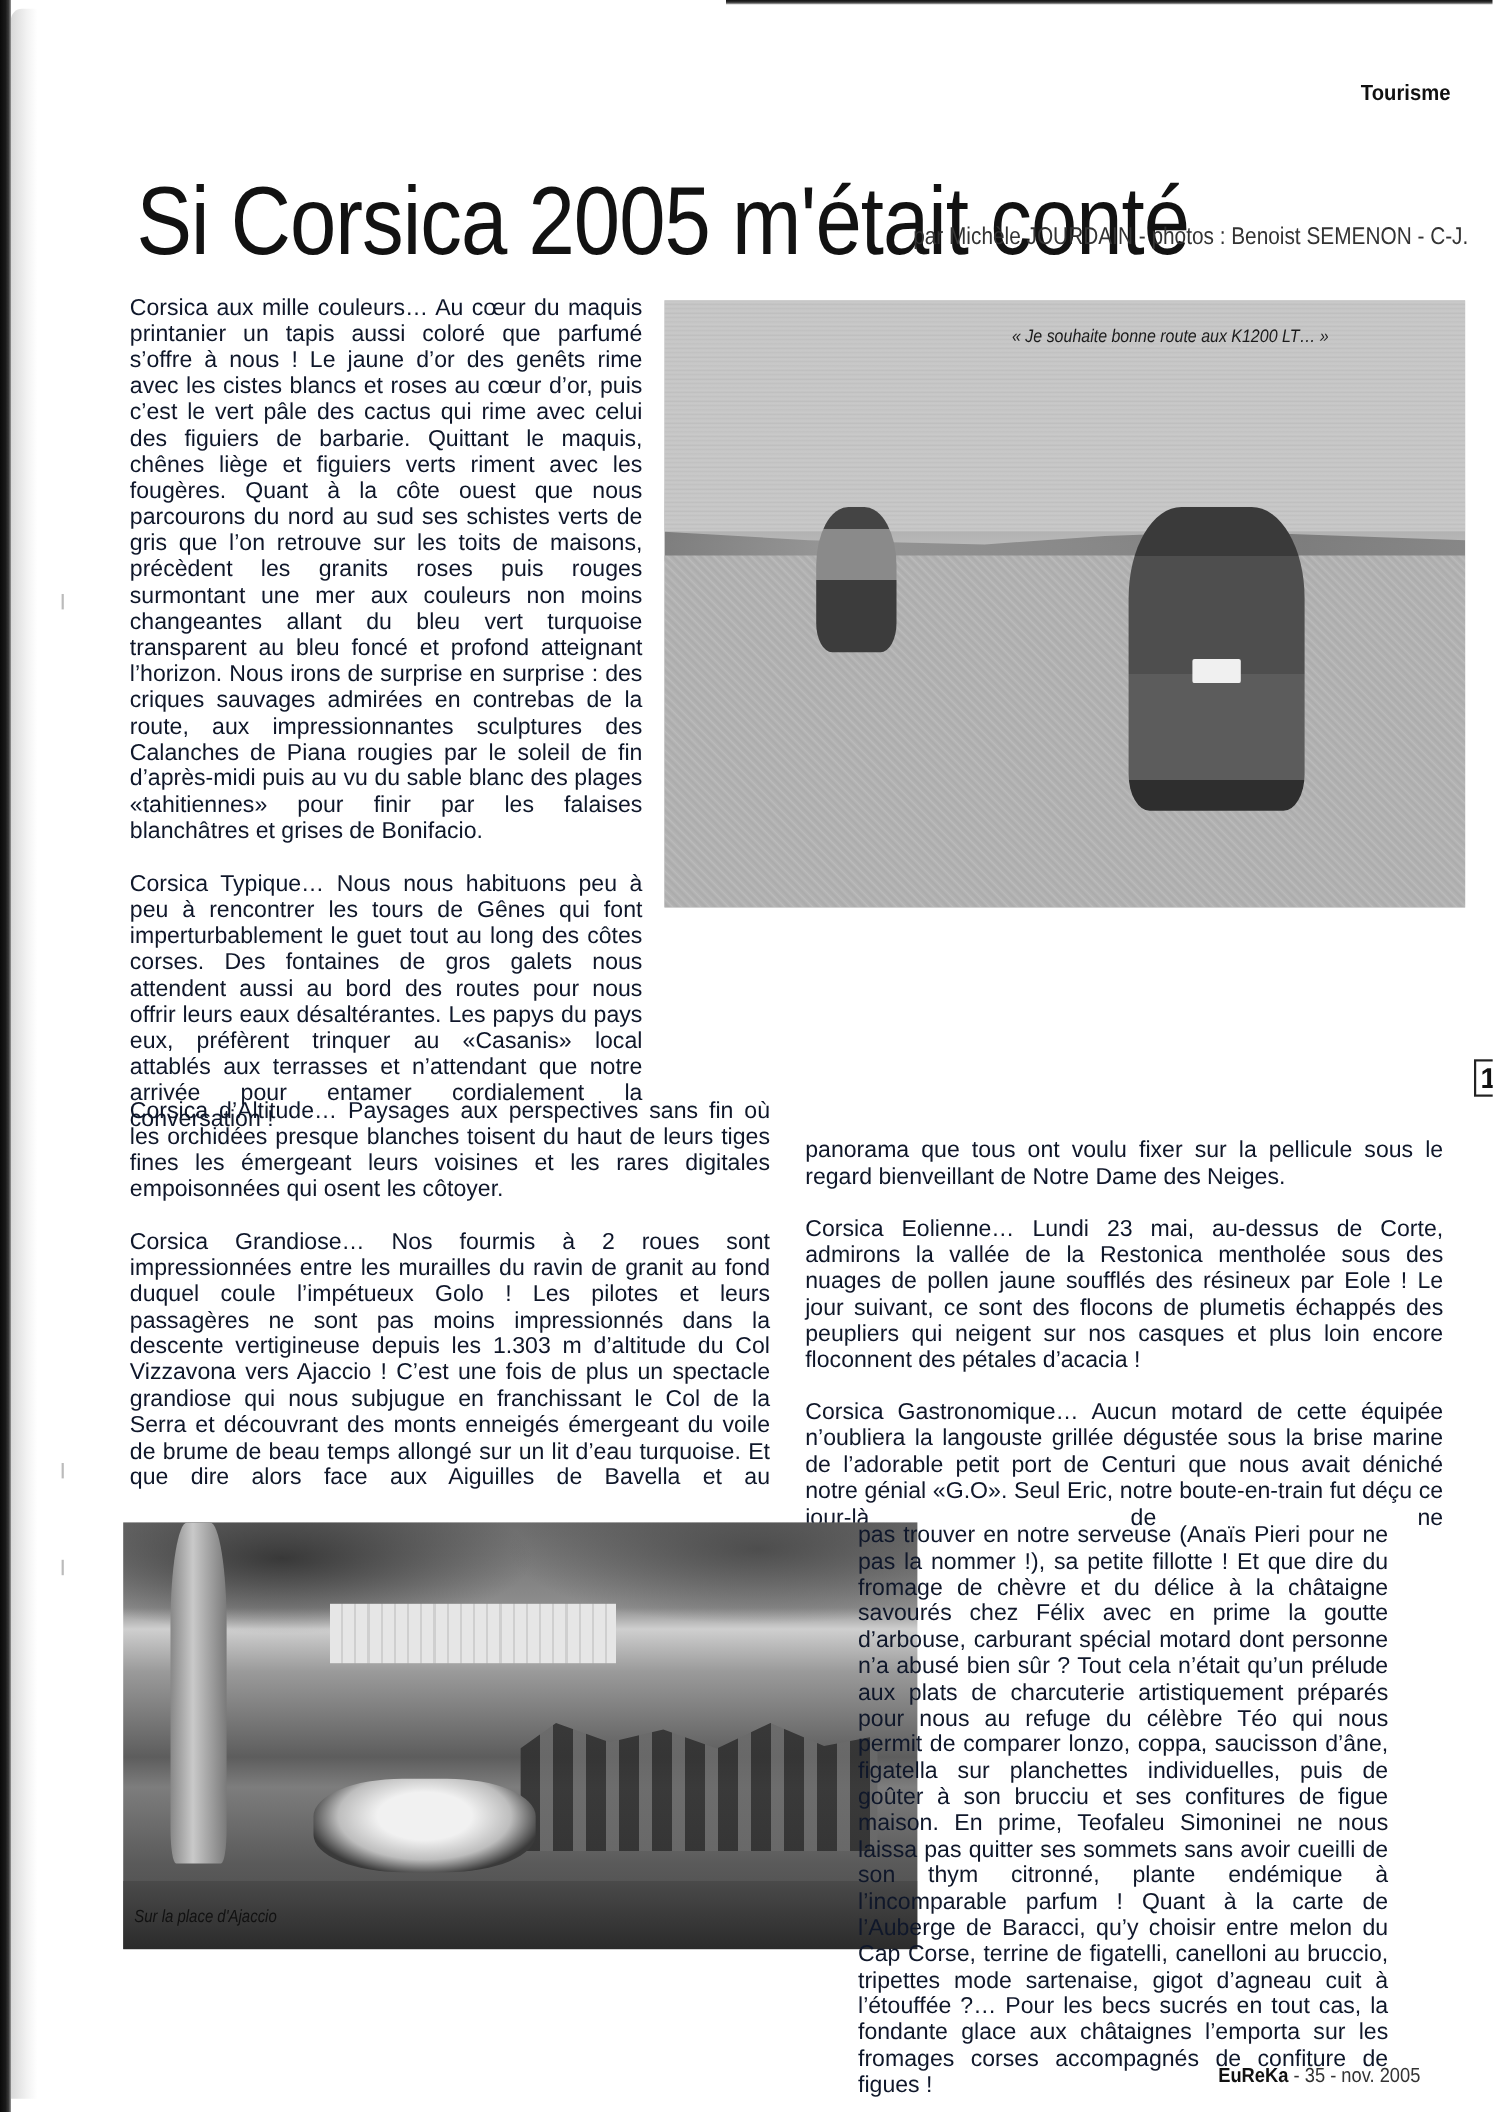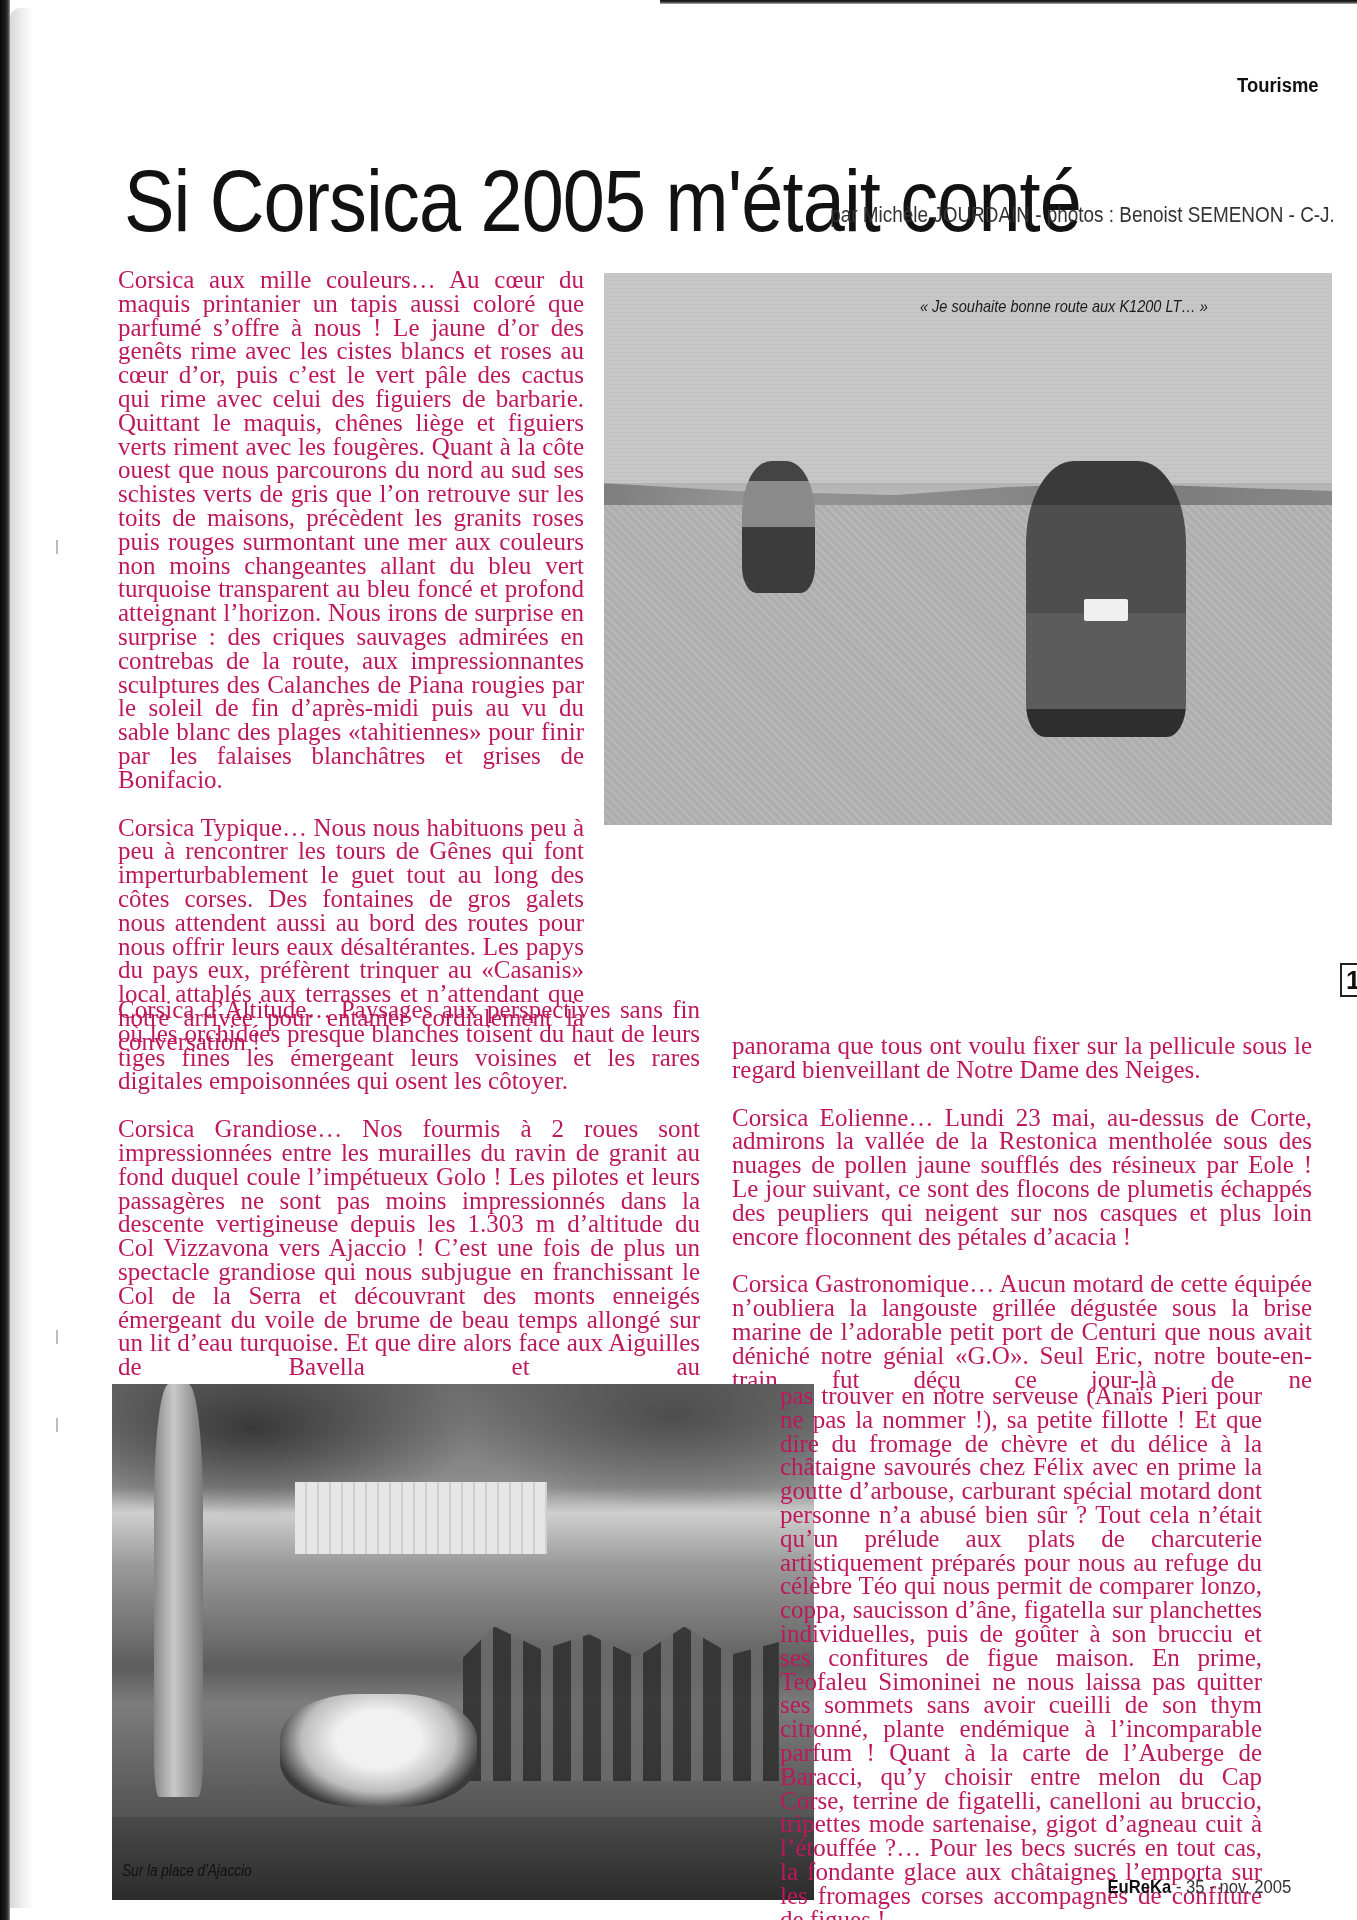--- a/index.html
+++ b/index.html
@@ -34,22 +34,22 @@
       color: #121212; white-space: nowrap;
       transform: scaleX(0.86); transform-origin: left top;
       line-height: 1;
     }
     .byline {
       position: absolute; right: 22px; top: 202px;
       font-size: 22px; color: #333; white-space: nowrap;
       transform: scaleX(0.86); transform-origin: right top;
     }
     .col {
-      position: absolute; font-size: 25px; line-height: 23.8px;
-      text-align: justify; color: #be185d; font-family: Liberation Serif, serif;
+      position: absolute; font-size: 21px; line-height: 23.8px;
+      text-align: justify; color: #0f172a;
     }
     .col p { margin: 0 0 24px 0; }
     .col-left-top { left: 118px; top: 268px; width: 466px; }
     .col-left-mid { left: 118px; top: 998px; width: 582px; }
     .col-right-mid { left: 732px; top: 1034px; width: 580px; }
     .col-right-low { left: 780px; top: 1384px; width: 482px; }
     .photo {
       position: absolute; overflow: hidden;
     }
     .photo-moto {
@@ -86,23 +86,24 @@
     .photo-moto .headlight {
       position: absolute; left: 66%; top: 59%; width: 6%; height: 4%;
       background: #f0f0f0; border-radius: 2px;
     }
     .caption-moto {
       position: absolute; left: 316px; top: 24px;
       font-style: italic; font-size: 16.5px; color: #1a1a1a; white-space: nowrap;
       transform: scaleX(0.88); transform-origin: left top;
     }
     .photo-ajaccio {
-      left: 112px; top: 1384px; width: 702px; height: 516px;
+      left: 112px; top: 1384px; width: 702px; height: 388px;
       background:
         linear-gradient(to bottom, #6c6c6c 0%, #8e8e8e 20%, #cfcfcf 25%, #9a9a9a 35%, #5d5d5d 55%, #7d7d7d 62%, #5a5a5a 80%, #444 100%);
+      padding-left: 20px;
     }
     .photo-ajaccio .trunk {
       position: absolute; left: 6%; top: 0; width: 7%; height: 80%;
       background: linear-gradient(to right, #888, #c9c9c9 40%, #7a7a7a);
       border-radius: 30% 30% 10% 10%;
     }
     .photo-ajaccio .building {
       position: absolute; left: 26%; top: 19%; width: 36%; height: 14%;
       background: repeating-linear-gradient(to right, #e6e6e6 0, #e6e6e6 10px, #cfcfcf 10px, #cfcfcf 12px);
     }

